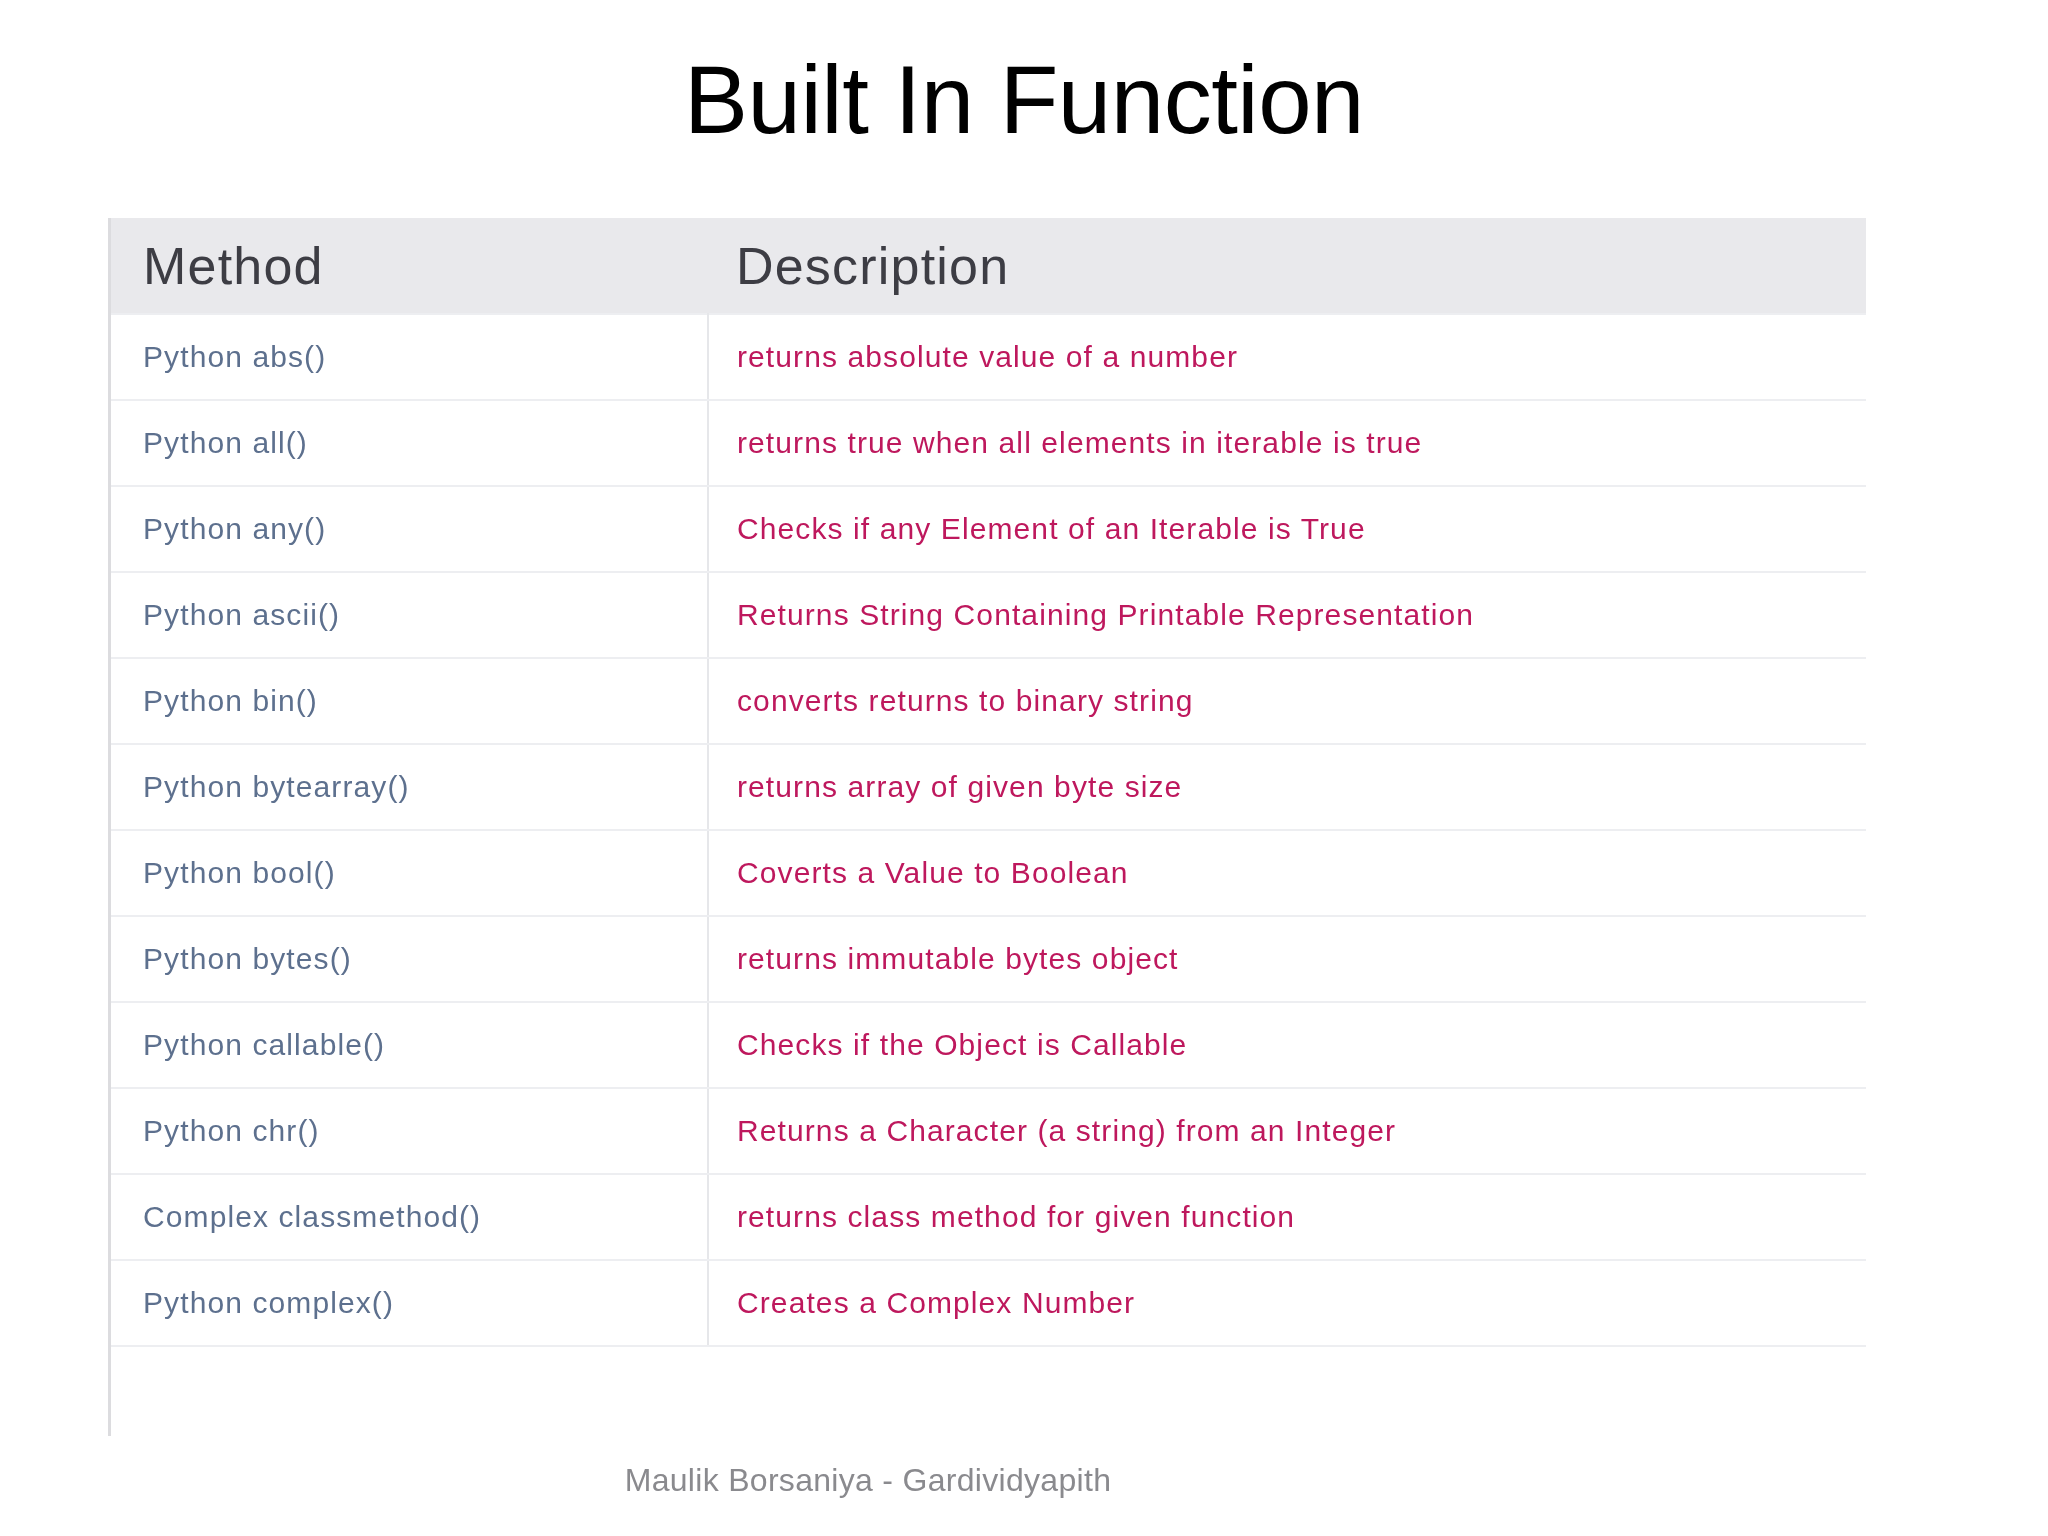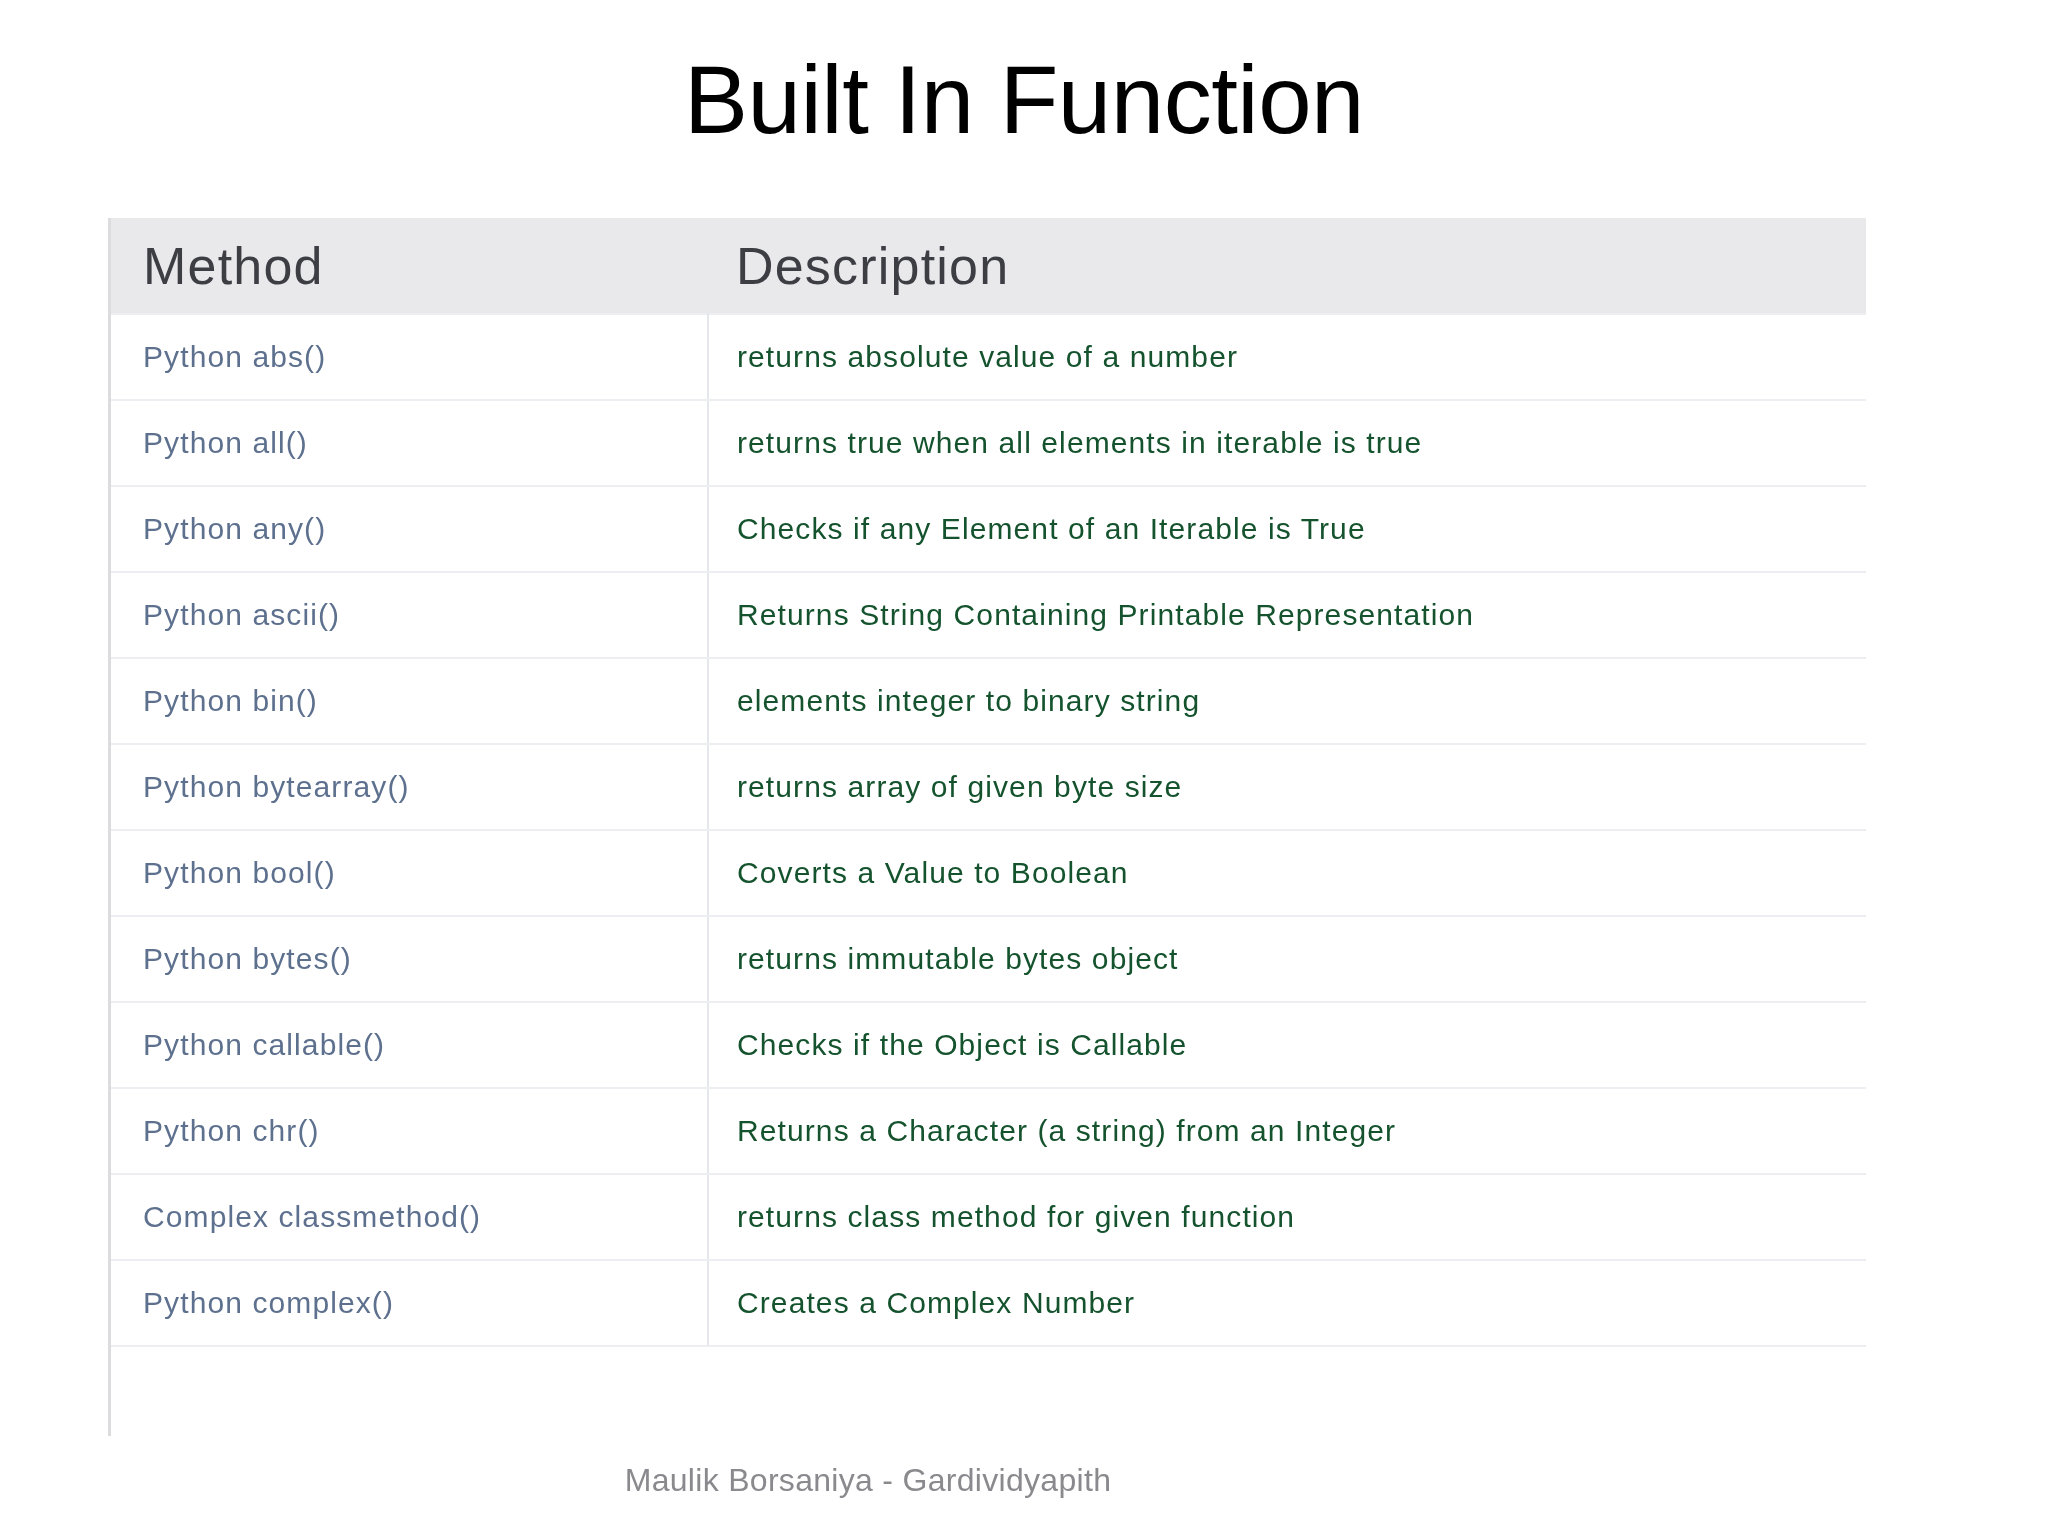--- a/index.html
+++ b/index.html
@@ -92,21 +92,21 @@
     white-space: nowrap;
     overflow: hidden;
   }
 
   table.fn-table tbody td.cell-method {
     color: #5d708e;
     border-right: 2px solid #e6e7ea;
   }
 
   table.fn-table tbody td.cell-desc {
-    color: #14532d;
+    color: #be185d;
     padding-left: 28px;
   }
 
   table.fn-table tbody tr:first-child td {
     border-top: 2px solid #edeef1;
   }
 
   
   .footer-note {
     position: absolute;
@@ -153,21 +153,21 @@
         <tr>
           <td class="cell-method">Python any()</td>
           <td class="cell-desc">Checks if any Element of an Iterable is True</td>
         </tr>
         <tr>
           <td class="cell-method">Python ascii()</td>
           <td class="cell-desc">Returns String Containing Printable Representation</td>
         </tr>
         <tr>
           <td class="cell-method">Python bin()</td>
-          <td class="cell-desc">elements integer to binary string</td>
+          <td class="cell-desc">converts returns to binary string</td>
         </tr>
         <tr>
           <td class="cell-method">Python bytearray()</td>
           <td class="cell-desc">returns array of given byte size</td>
         </tr>
         <tr>
           <td class="cell-method">Python bool()</td>
           <td class="cell-desc">Coverts a Value to Boolean</td>
         </tr>
         <tr>

